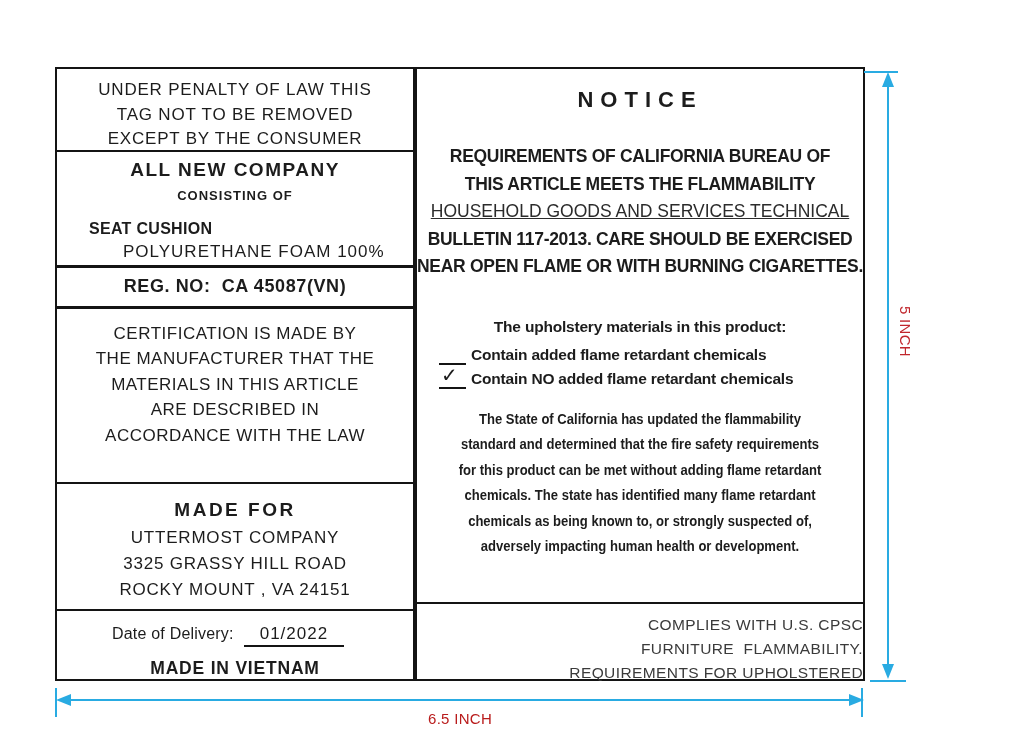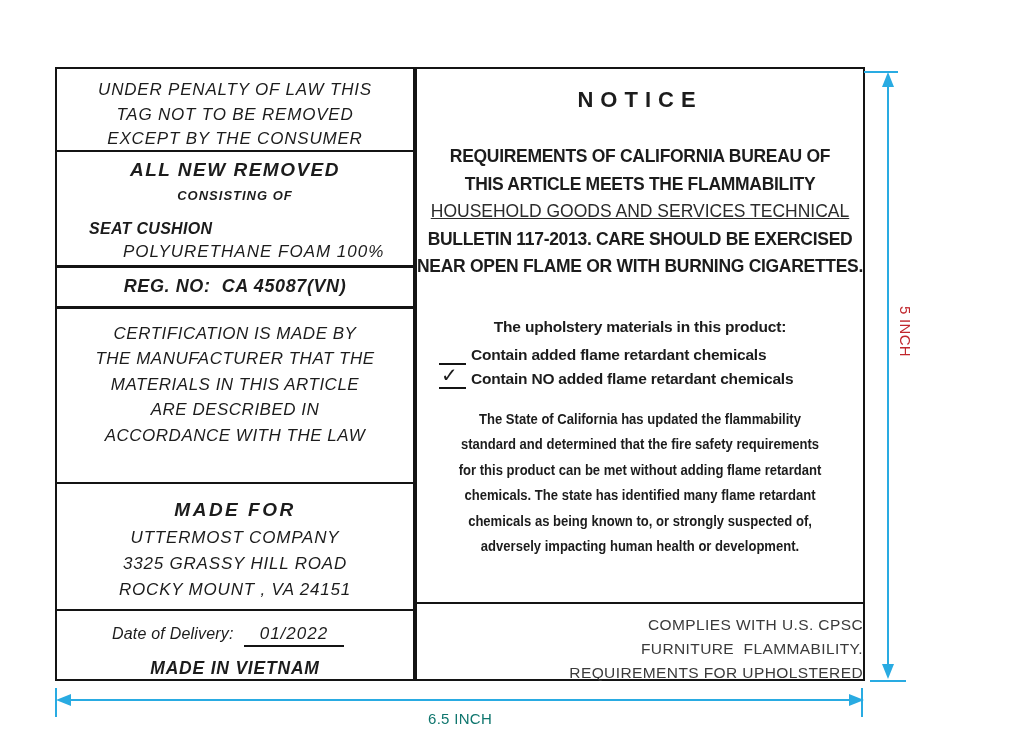--- a/index.html
+++ b/index.html
@@ -9,21 +9,21 @@
     font-family: "Liberation Sans", "DejaVu Sans", sans-serif;
     color: #1c1c1c;
   }
   
   .label-box {
     position: absolute; left: 55px; top: 67px; width: 810px; height: 614px;
     border: 2px solid #141414; background: #fff; display: flex;
   }
   .col-left {
     width: 400px; border-right: 4px solid #141414;
-    display: flex; flex-direction: column; font-style: italic;
+    display: flex; flex-direction: column;
   }
   .col-right { flex: 1; display: flex; flex-direction: column; }
 
   .sec { border-bottom: 2px solid #141414; }
   .sec.thick { border-bottom-width: 3px; }
   .sec:last-child { border-bottom: none; }
 
   
   .sec-penalty { height: 83px; padding-top: 9px; text-align: center;
     font-size: 17px; letter-spacing: 0.8px; line-height: 24.5px; }
@@ -88,21 +88,21 @@
 
   <div class="col-left">
 
     <div class="sec sec-penalty">
       <div>UNDER PENALTY OF LAW THIS</div>
       <div>TAG NOT TO BE REMOVED</div>
       <div>EXCEPT BY THE CONSUMER</div>
     </div>
 
     <div class="sec sec-material thick">
-      <div class="material-title">ALL NEW REMOVED</div>
+      <div class="material-title">ALL NEW COMPANY</div>
       <div class="material-sub">CONSISTING OF</div>
       <div class="material-item">SEAT CUSHION</div>
       <div class="material-comp">POLYURETHANE FOAM 100%</div>
     </div>
 
     <div class="sec sec-reg thick">REG. NO:  CA 45087(VN)</div>
 
     <div class="sec sec-cert">
       <div>CERTIFICATION IS MADE BY</div>
       <div>THE MANUFACTURER THAT THE</div>
@@ -177,13 +177,13 @@
 <div class="arrow" style="left:882px; top:72px; border-left:6px solid transparent; border-right:6px solid transparent; border-bottom:15px solid #29ABE2;"></div>
 <div class="arrow" style="left:882px; top:664px; border-left:6px solid transparent; border-right:6px solid transparent; border-top:15px solid #29ABE2;"></div>
 <div class="dim dim-line-h" style="left:870px; top:680px; width:36px; background:#29ABE2;"></div>
 <div class="dim-text dim-text-v" style="left:897px; top:306px; color:#C1272D;">5 INCH</div>
 
 <div class="dim dim-line-v" style="left:55px; top:688px; height:29px; background:#29ABE2;"></div>
 <div class="dim dim-line-v" style="left:861px; top:688px; height:29px; background:#29ABE2;"></div>
 <div class="dim dim-line-h" style="left:66px; top:699px; width:788px; background:#29ABE2;"></div>
 <div class="arrow" style="left:56px; top:694px; border-top:6px solid transparent; border-bottom:6px solid transparent; border-right:15px solid #29ABE2;"></div>
 <div class="arrow" style="left:849px; top:694px; border-top:6px solid transparent; border-bottom:6px solid transparent; border-left:15px solid #29ABE2;"></div>
-<div class="dim-text" style="left:428px; top:710px; color:#0f766e;">6.5 INCH</div>
+<div class="dim-text" style="left:428px; top:710px; color:#b91c1c;">6.5 INCH</div>
 
 </body></html>

